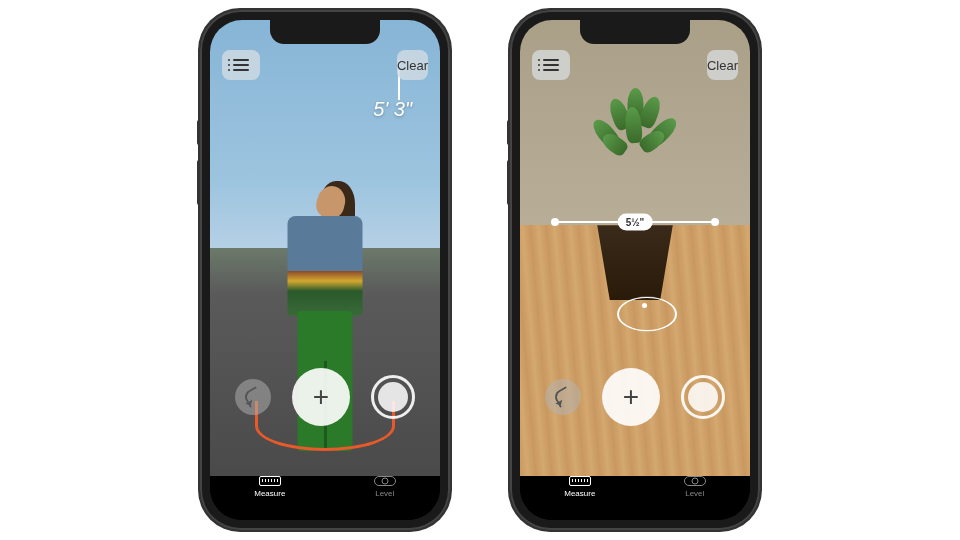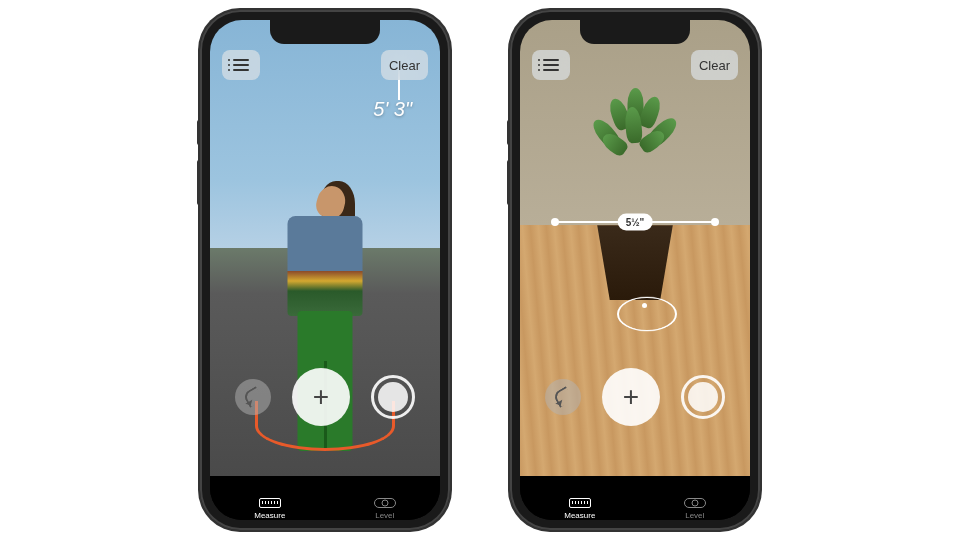--- a/index.html
+++ b/index.html
@@ -269,21 +269,21 @@
       top: 30px;
       left: 0;
       right: 0;
       padding: 0 12px;
       display: flex;
       justify-content: space-between;
       z-index: 10;
     }
     .pill-btn {
       height: 30px;
-      padding: 0 8px;
+      padding: 0 0;
       background: rgba(220,225,230,0.7);
       backdrop-filter: blur(10px);
       border-radius: 8px;
       display: flex;
       align-items: center;
       justify-content: center;
       font-size: 13px;
       color: #333;
     }
     .pill-btn.icon-only { width: 38px; padding: 0; }
@@ -373,21 +373,21 @@
       font-weight: 300;
       line-height: 1;
     }
 
     
     .tabbar {
       height: 44px;
       background: #000;
       display: flex;
       justify-content: space-around;
-      align-items: flex-end;
+      align-items: flex-start;
       position: relative;
       z-index: 10;
     }
     .tab {
       display: flex;
       flex-direction: column;
       align-items: center;
       gap: 3px;
       color: #888;
       font-size: 8px;

